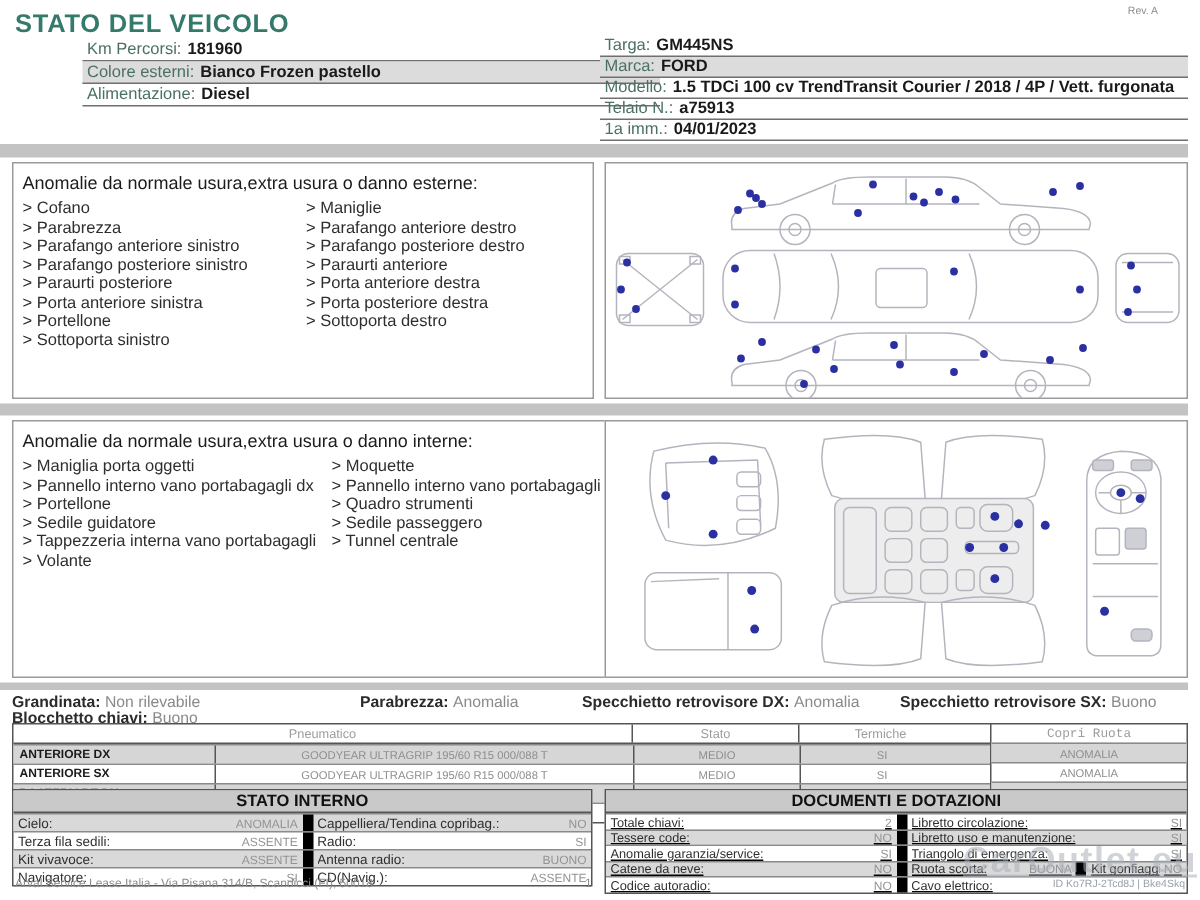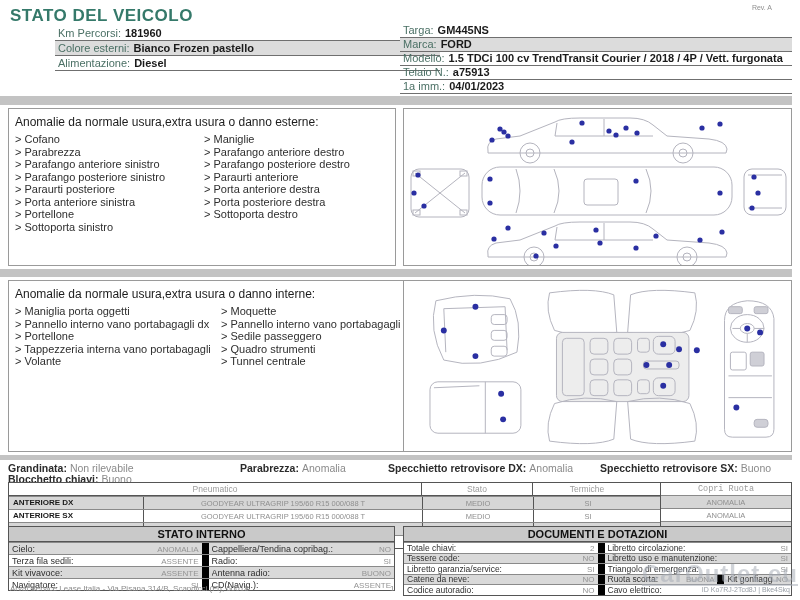--- a/index.html
+++ b/index.html
@@ -72,21 +72,21 @@
   
   .bt{position:absolute;border:1px solid #555;box-sizing:border-box;background:#fff;}
   .bt-left{left:8px;top:526px;width:387px;}
   .bt-right{left:403px;top:526px;width:389px;}
   .bt-header{background:#c9c9c9;text-align:center;font-weight:bold;font-size:11px;color:#111;padding:1px 0;border-bottom:1px solid #555;}
   .bt-row{display:flex;border-top:1px solid #8a8a8a;}
   .bt-row:first-of-type{border-top:none;}
   .bt-row.alt{background:#d9d9d9;}
   .bt-cell{display:flex;justify-content:space-between;align-items:flex-end;padding:0 3px;box-sizing:border-box;}
   .bt-left .bt-cell{width:50%;height:11px;}
-  .bt-right .bt-cell{width:50%;height:9.6px;}
+  .bt-right .bt-cell{width:50%;height:9.6px;text-decoration:underline;}
   .bt-cell + .bt-cell{border-left:7px solid #000000;}
   .bt-cell.small{width:31%;}
   .bt-cell.wide{width:19%;}
   .bt-label{font-size:9px;color:#2f2f2f;white-space:nowrap;overflow:hidden;}
   .bt-right .bt-label{font-size:8.5px;}
   .bt-val{font-size:8px;color:#949494;margin-left:3px;}
 
   
   .footer-address{position:absolute;left:10px;top:584px;font-size:8px;color:#8c8c8c;}
   .page-num{position:absolute;left:390px;top:584px;font-size:8px;color:#8c8c8c;}
@@ -214,28 +214,29 @@
 
   <div class="band band2"></div>
 
   <div class="abox abox-text-int">
     <div class="atitle">Anomalie da normale usura,extra usura o danno interne:</div>
     <div class="acols">
       <div class="acol">
         <div class="aitem">Maniglia porta oggetti</div>
         <div class="aitem">Pannello interno vano portabagagli dx</div>
         <div class="aitem">Portellone</div>
+        <div class="aitem">Sedile guidatore</div>
         <div class="aitem">Tappezzeria interna vano portabagagli</div>
         <div class="aitem">Volante</div>
       </div>
       <div class="acol">
         <div class="aitem">Moquette</div>
         <div class="aitem">Pannello interno vano portabagagli sx</div>
+        <div class="aitem">Quadro strumenti</div>
         <div class="aitem">Sedile passeggero</div>
-        <div class="aitem">Quadro strumenti</div>
         <div class="aitem">Tunnel centrale</div>
       </div>
     </div>
   </div>
 
   <div class="abox abox-diag-int">
     <svg viewBox="0 0 387 172">
       <g stroke="#b4b4be" fill="none" stroke-width="1">
 
         <path d="M30,20 Q70,10 105,18 Q118,40 112,72 Q75,90 38,80 Q22,50 30,20 Z"></path>
@@ -406,21 +407,21 @@
           <span class="bt-label">Tessere code:</span>
           <span class="bt-val">NO</span>
         </div>
       <div class="bt-cell">
           <span class="bt-label">Libretto uso e manutenzione:</span>
           <span class="bt-val">SI</span>
         </div>
     </div>
     <div class="bt-row">
       <div class="bt-cell">
-          <span class="bt-label">Libretto garanzia/service:</span>
+          <span class="bt-label">Anomalie garanzia/service:</span>
           <span class="bt-val">SI</span>
         </div>
       <div class="bt-cell">
           <span class="bt-label">Triangolo di emergenza:</span>
           <span class="bt-val">SI</span>
         </div>
     </div>
     <div class="bt-row alt">
       <div class="bt-cell">
           <span class="bt-label">Catene da neve:</span>

